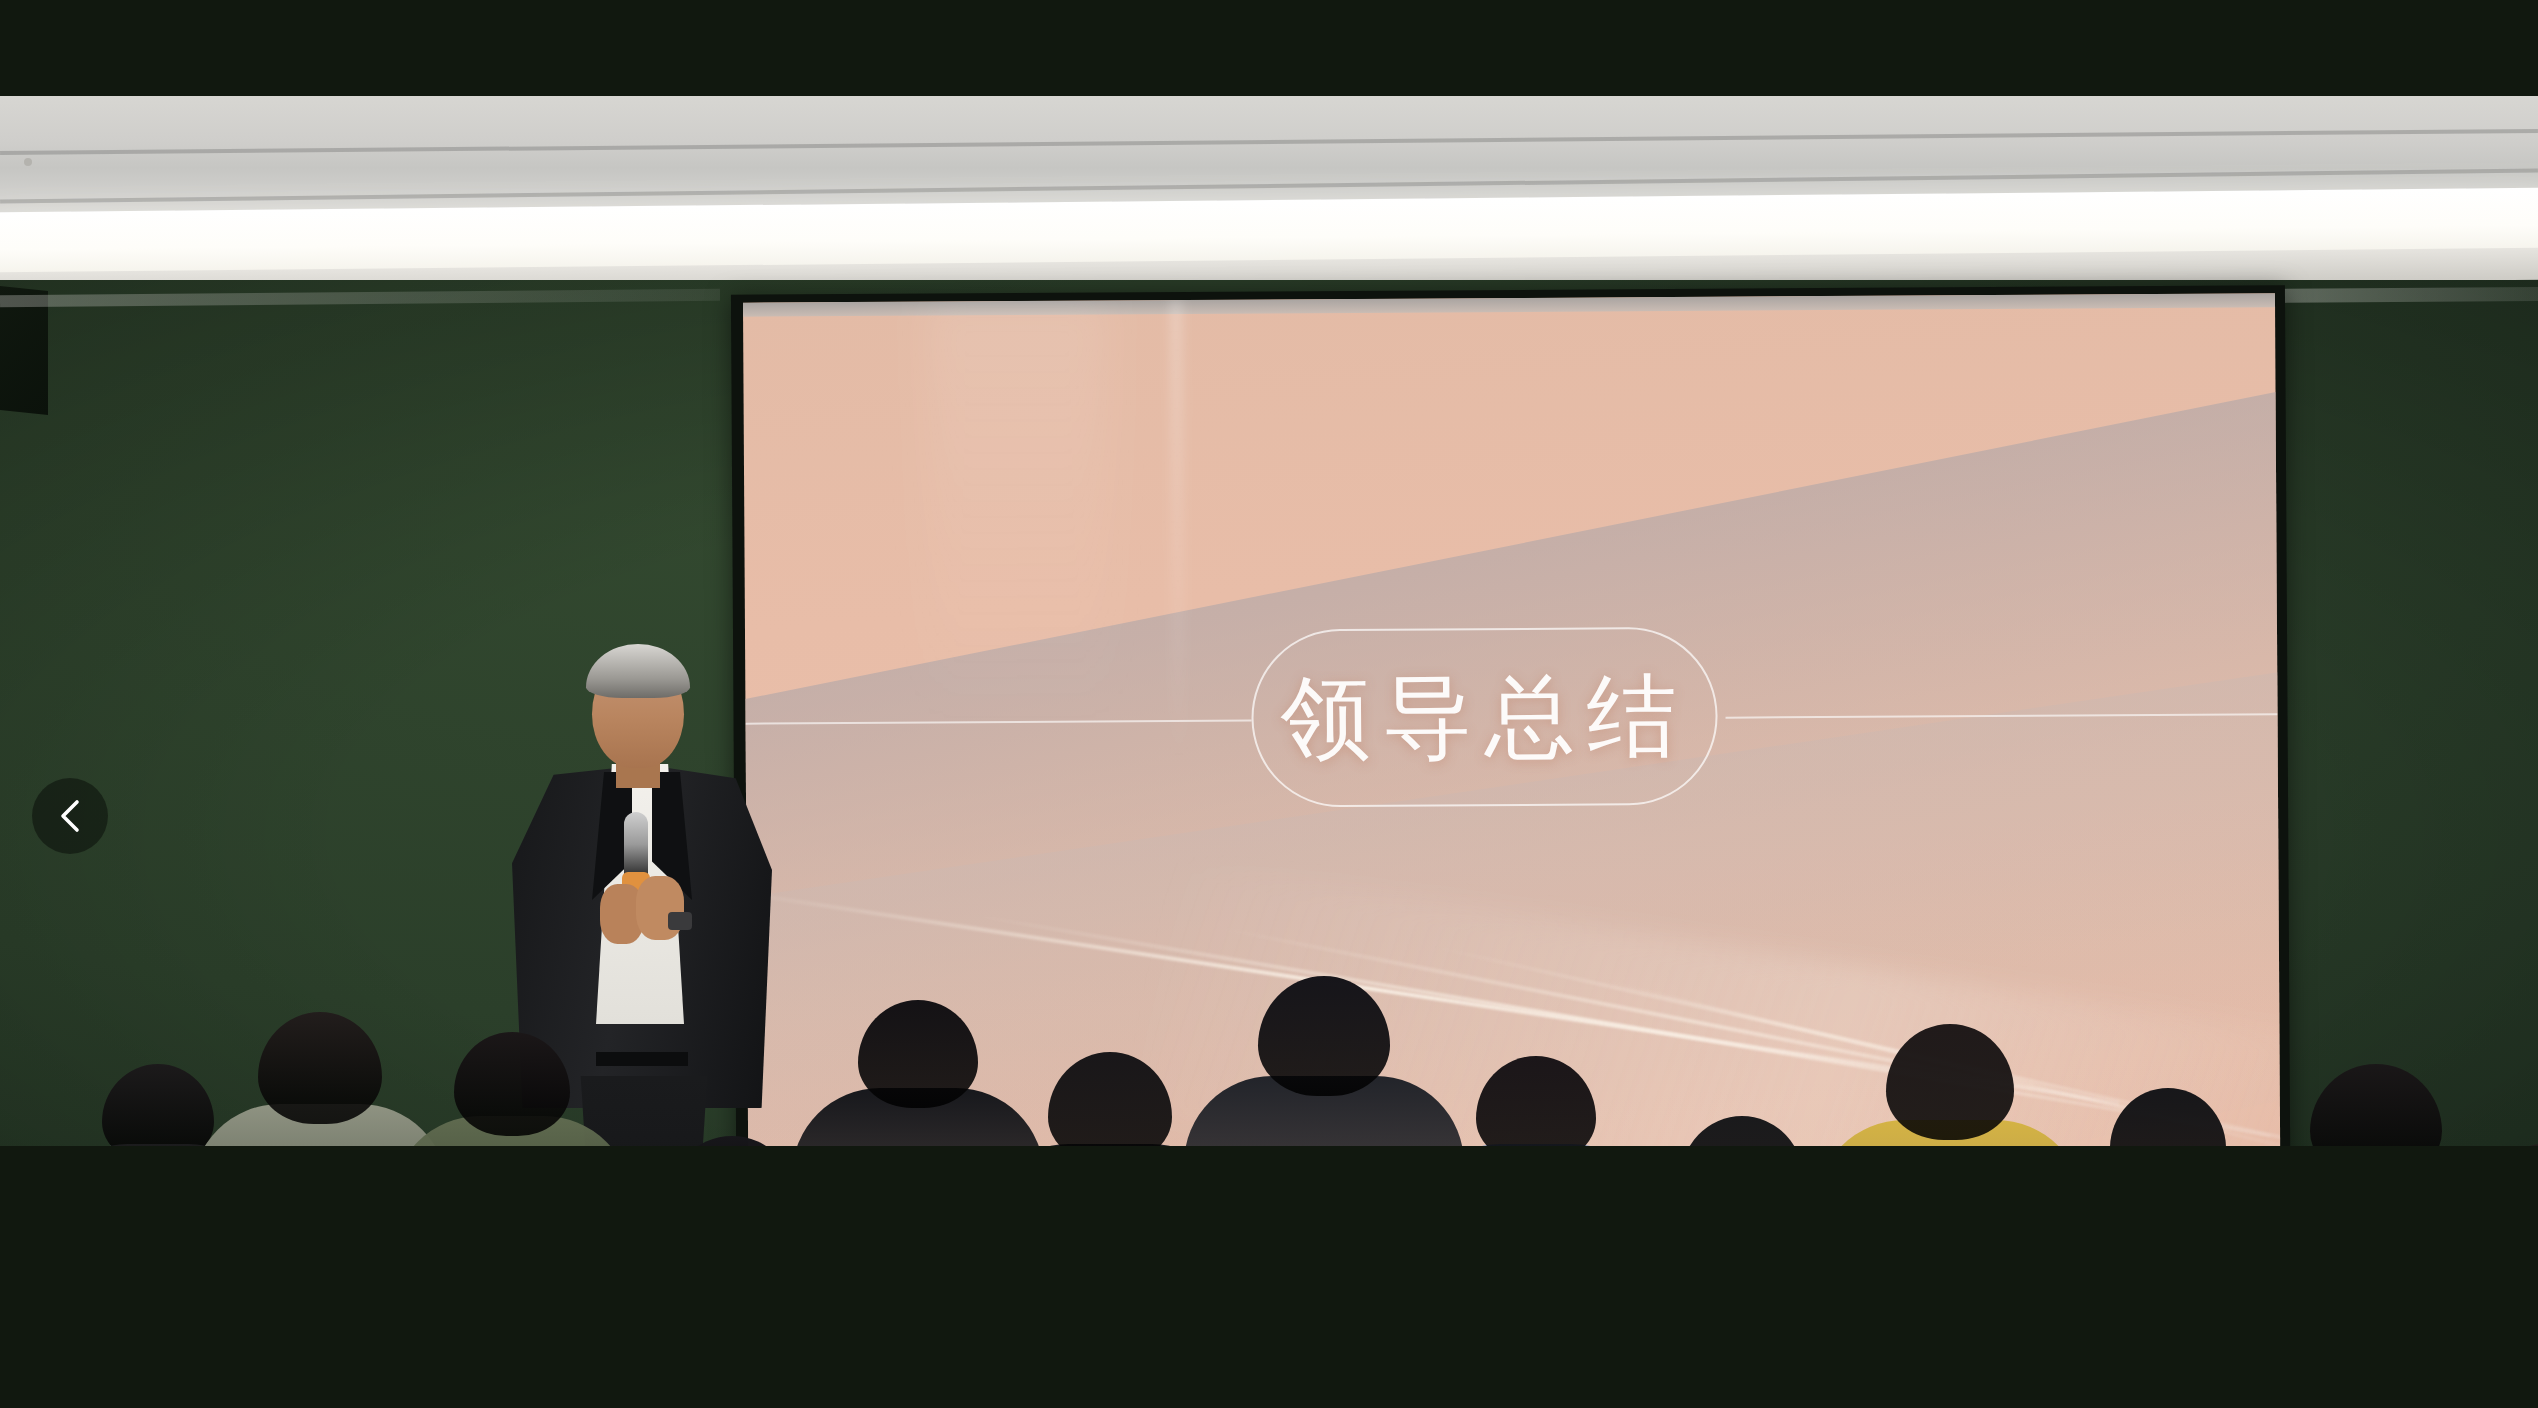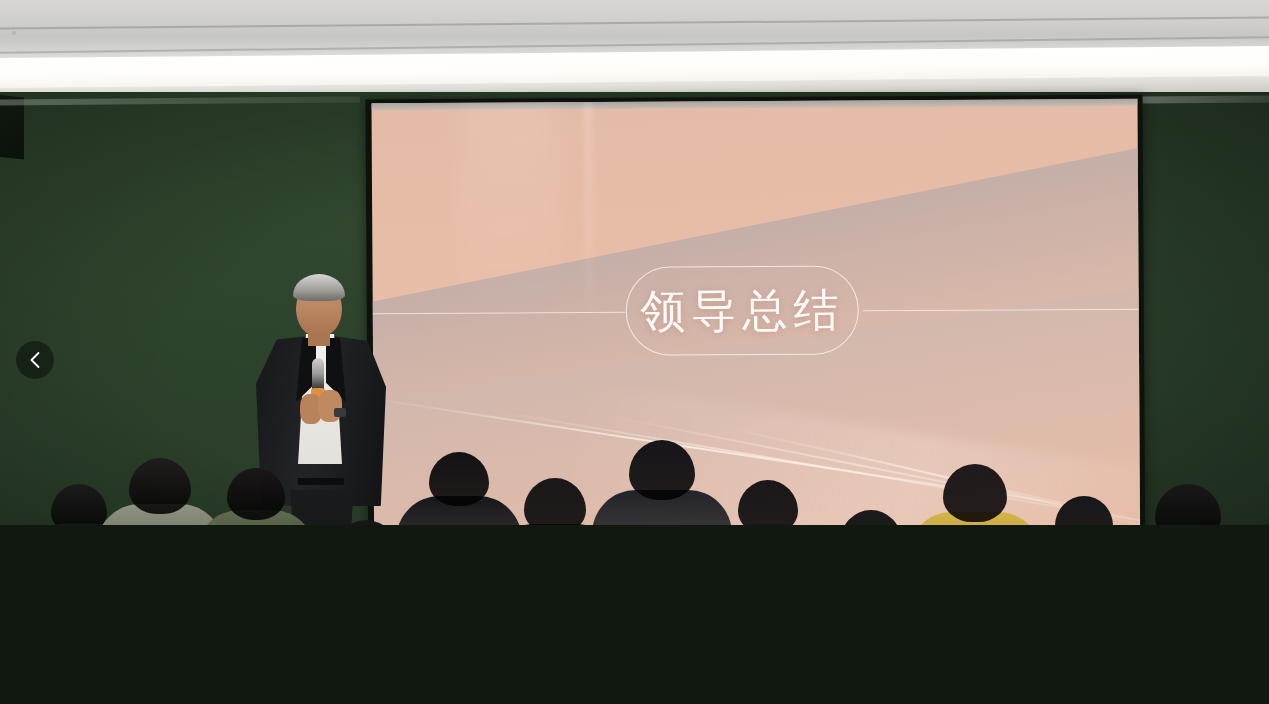--- a/index.html
+++ b/index.html
@@ -8,20 +8,21 @@
     overflow: hidden;
     background: #11180f;
     font-family: "Liberation Sans", sans-serif;
   }
 
   #stage {
     position: relative;
     width: 1269px; height: 525px;
     overflow: hidden;
     background: #253526;
+    margin-top: 48px;
   }
 
   
   .ceiling {
     position: absolute; left: 0; top: 0; width: 1269px; height: 60px;
     background: linear-gradient(180deg, #d7d6d2 0%, #cfcecb 38%, #c6c6c3 60%, #d9d8d5 100%);
   }
   .ceiling-seam {
     position: absolute; left: 0; height: 2px; width: 1269px;
     background: rgba(140,140,138,0.55);

